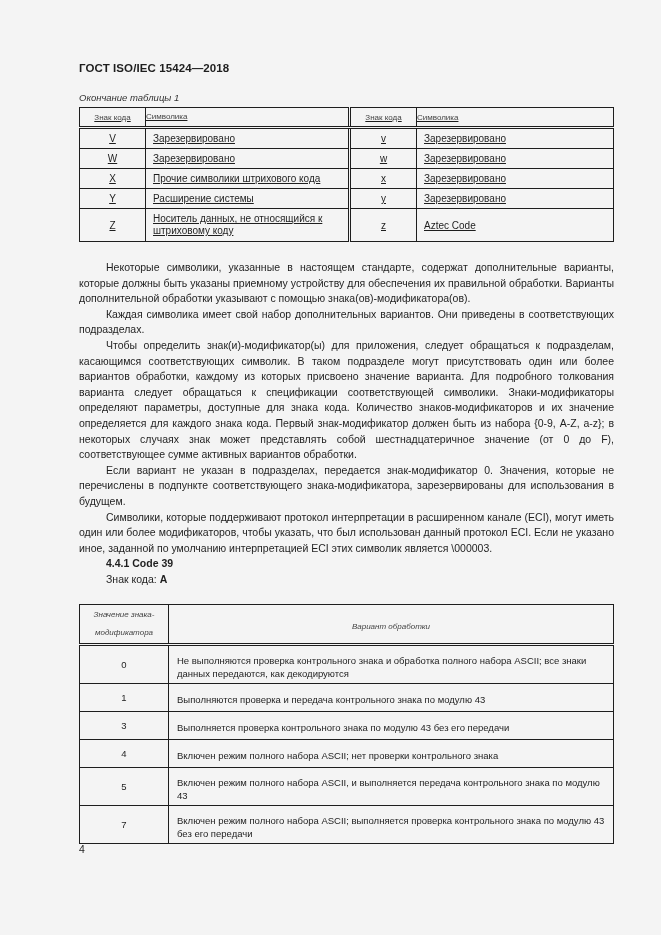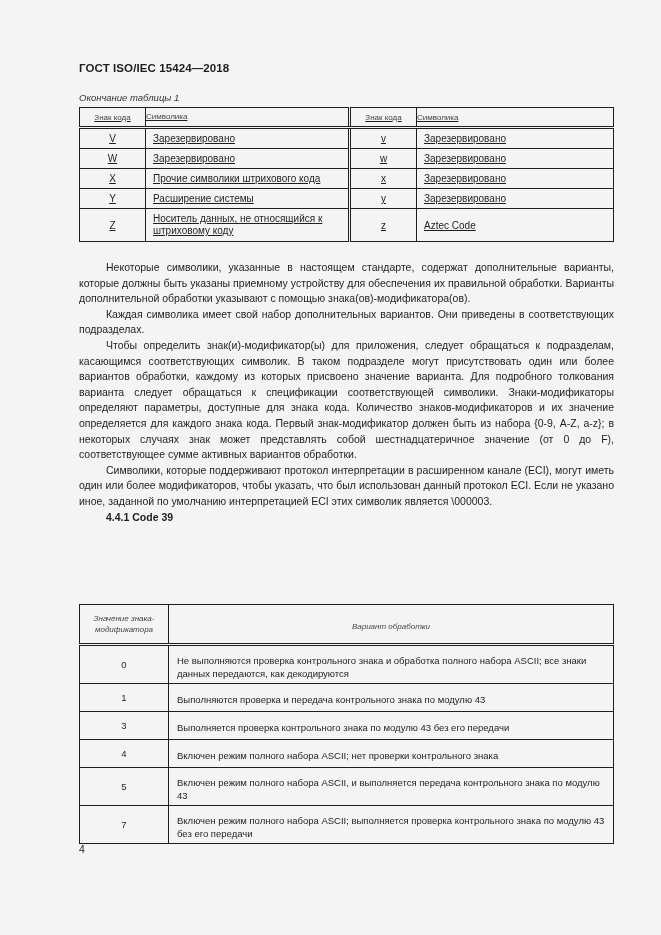--- a/index.html
+++ b/index.html
@@ -39,21 +39,21 @@
   }
   .section-title {
     font-weight: bold; padding-left: 27px; display: block;
   }
   .para { text-align: justify; text-indent: 27px; margin: 0; }
   .code-line { padding-left: 27px; }
   .code-line b { font-weight: bold; }
 
   
   #t2 { left: 79px; top: 604px; width: 535px; font-size: 9.5px; }
-  #t2 th { font-weight: normal; font-style: italic; font-size: 8px; color: #444; height: 30px; line-height: 11px; border-bottom: 3px double #1e1e1e; }
+  #t2 th { font-weight: normal; font-style: italic; font-size: 8px; color: #444; height: 30px; line-height: 18px; border-bottom: 3px double #1e1e1e; }
   #t2 .c-val { width: 88px; text-align: center; }
   #t2 .c-opt { text-align: left; padding: 6px 8px 2px 8px; line-height: 13px; margin-left: 28px; }
   #t2 th.c-opt { text-align: center; }
   #t2 td { height: 19px; }
   #t2 td.tall { height: 29px; }
 
   .page-number {
     position: absolute; left: 79px; top: 843px; font-size: 10.5px;
   }
 </style>
@@ -104,22 +104,24 @@
       <td class="c-code2 tall">z</td>
       <td class="c-sym2 tall">Aztec Code</td>
     </tr>
   </tbody>
 </table>
 
 <div class="body-text" style="top: 260px;">
   <p class="para">Некоторые символики, указанные в настоящем стандарте, содержат дополнительные варианты, которые должны быть указаны приемному устройству для обеспечения их правильной обработки. Варианты дополнительной обработки указывают с помощью знака(ов)-модификатора(ов).</p>
   <p class="para">Каждая символика имеет свой набор дополнительных вариантов. Они приведены в соответствующих подразделах.</p>
   <p class="para">Чтобы определить знак(и)-модификатор(ы) для приложения, следует обращаться к подразделам, касающимся соответствующих символик. В таком подразделе могут присутствовать один или более вариантов обработки, каждому из которых присвоено значение варианта. Для подробного толкования варианта следует обращаться к спецификации соответствующей символики. Знаки-модификаторы определяют параметры, доступные для знака кода. Количество знаков-модификаторов и их значение определяется для каждого знака кода. Первый знак-модификатор должен быть из набора {0-9, A-Z, a-z}; в некоторых случаях знак может представлять собой шестнадцатеричное значение (от 0 до F), соответствующее сумме активных вариантов обработки.</p>
+  <p class="para">Если вариант не указан в подразделах, передается знак-модификатор 0. Значения, которые не перечислены в подпункте соответствующего знака-модификатора, зарезервированы для использования в будущем.</p>
   <p class="para">Символики, которые поддерживают протокол интерпретации в расширенном канале (ECI), могут иметь один или более модификаторов, чтобы указать, что был использован данный протокол ECI. Если не указано иное, заданной по умолчанию интерпретацией ECI этих символик является \000003.</p>
   <span class="section-title">4.4.1 Code 39</span>
+  <div class="code-line"><span>Знак кода: </span><b>A</b></div>
 </div>
 
 <table id="t2">
   <thead>
     <tr>
       <th class="c-val">Значение знака-модификатора</th>
       <th class="c-opt">Вариант обработки</th>
     </tr>
   </thead>
   <tbody>

